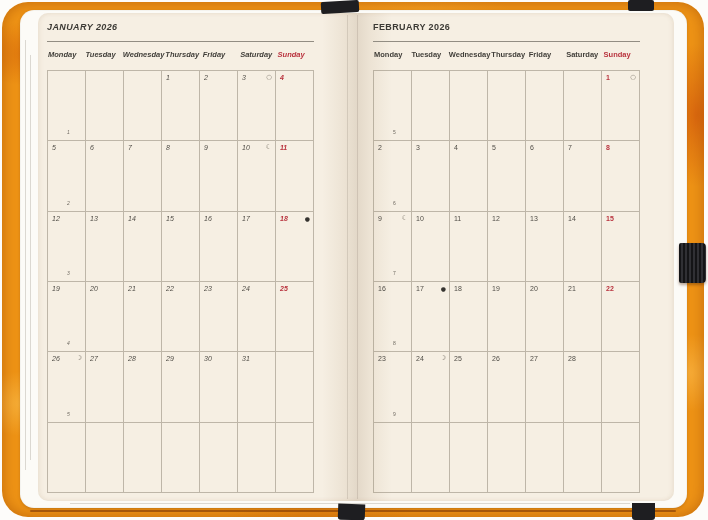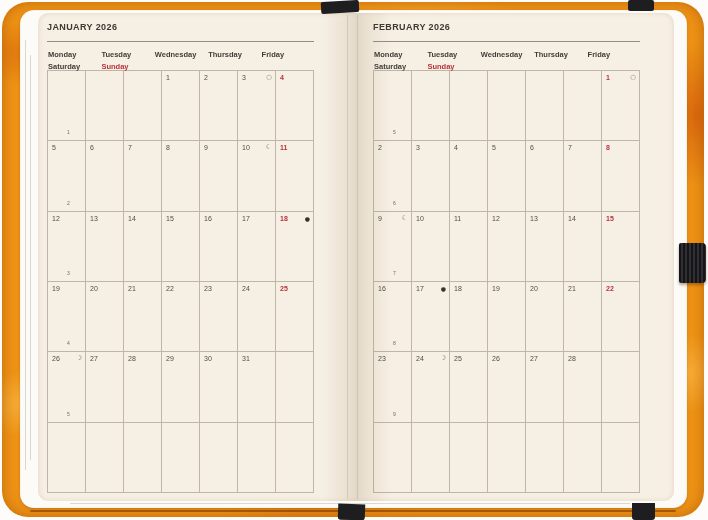--- a/index.html
+++ b/index.html
@@ -43,31 +43,31 @@
     box-shadow:inset 2px 0 4px rgba(160,130,90,.10), inset -2px 0 4px rgba(160,130,90,.10);
   }
   .gutter{
     position:absolute;left:322px;top:13px;width:70px;height:488px;
     background:linear-gradient(90deg, transparent 0%, rgba(140,105,60,.09) 32%,
                rgba(118,86,48,.15) 50%, rgba(140,105,60,.09) 68%, transparent 100%);
   }
   .gutter-line{position:absolute;top:15px;height:484px;width:1px;background:rgba(130,120,105,.22);}
   
   .month{position:absolute;top:20px;width:267px;height:472px;}
-  .month.left{left:47px;}
+  .month.left{left:47px;font-style:italic;}
   .month.right{left:373px;}
   .m-title{
     font-size:9px;font-weight:bold;letter-spacing:.4px;color:#3c3a35;
     height:14px;line-height:14px;white-space:nowrap;
   }
   .month.right .m-title{}
   .m-rule{position:absolute;left:0;right:0;top:21px;height:1px;background:#928d83;}
   .m-dow{
     position:absolute;left:0;right:0;top:29px;height:12px;
-    display:grid;grid-template-columns:repeat(5,1fr);
+    display:grid;grid-template-columns:repeat(7,1fr);
   }
   .dow{
     font-size:7.5px;font-weight:bold;color:#403e39;
     white-space:nowrap;overflow:visible;padding-left:1px;line-height:12px;
   }
   .dow.sun{color:#b9333e;}
   .m-grid{
     position:absolute;left:0;right:0;top:50px;height:422px;
     display:grid;grid-template-columns:repeat(7,1fr);grid-template-rows:repeat(6,1fr);
     border-top:1px solid rgba(121,112,96,.45);

